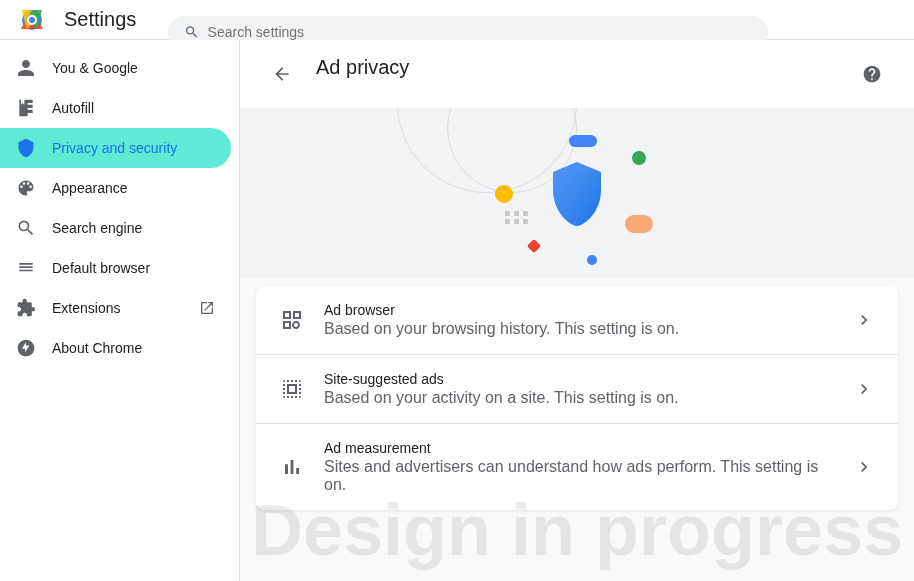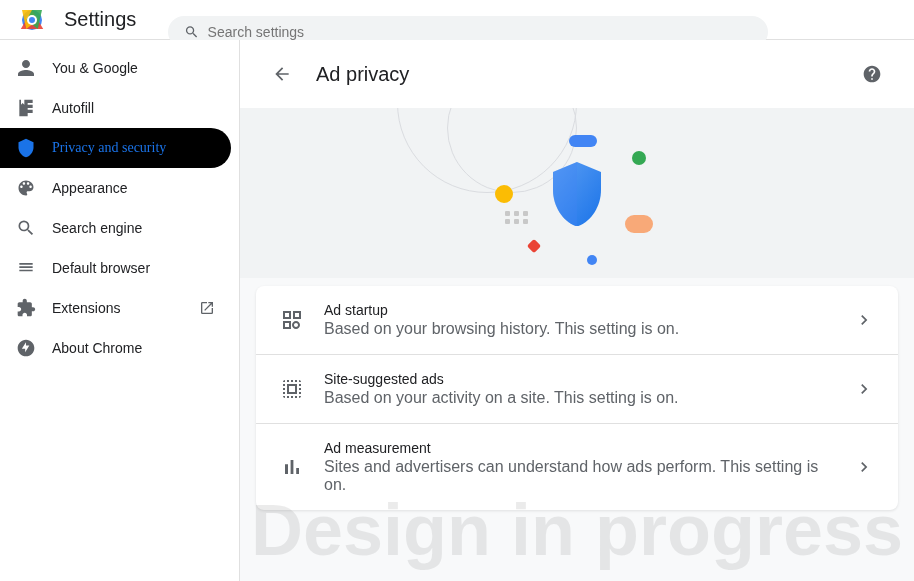--- a/index.html
+++ b/index.html
@@ -27,34 +27,34 @@
     
     .sidebar {
       width: 240px; min-width: 240px; background: #fff; padding: 8px 0;
       overflow-y: auto; border-right: 1px solid #e0e0e0;
     }
     .sidebar-item {
       display: flex; align-items: center; padding: 10px 16px; cursor: pointer;
       border-radius: 0 24px 24px 0; margin-right: 8px; gap: 16px;
       font-size: 14px; color: #202124; position: relative;
     }
-    .sidebar-item.active { background: #000000; color: #1a73e8; font-weight: 500; font-family: Liberation Serif, serif; }
+    .sidebar-item.active { background: #5eead4; color: #1a73e8; font-weight: 500; }
     .sidebar-item.active .sidebar-icon { color: #1a73e8; }
     .sidebar-icon { width: 20px; height: 20px; display: flex; align-items: center; justify-content: center; color: #5f6368; flex-shrink: 0; }
     .sidebar-ext-icon { margin-left: auto; color: #5f6368; }
 
     
     .content { flex: 1; overflow-y: auto; background: #f8f9fa; position: relative; }
 
     
     .ad-privacy-header {
       display: flex; align-items: center; justify-content: space-between;
       padding: 16px 24px; background: #fff;
     }
-    .ad-privacy-header-left { display: flex; align-items: center; gap: 16px; }
+    .ad-privacy-header-left { display: flex; gap: 16px; }
     .back-btn { background: none; border: none; cursor: pointer; color: #5f6368; padding: 8px; border-radius: 50%; display: flex; }
     .ad-privacy-title { font-size: 20px; color: #202124; font-weight: 400; }
     .help-btn { background: none; border: none; cursor: pointer; color: #5f6368; padding: 8px; border-radius: 50%; display: flex; }
 
     
     .hero-banner {
       background: #f1f3f4; margin: 0; padding: 16px;
       display: flex; align-items: center; justify-content: center;
       height: 170px; position: relative; overflow: hidden;
     }
@@ -265,21 +265,21 @@
 
     <div class="settings-list">
 
       <div class="settings-item">
         <span class="settings-item-icon">
           <svg width="24" height="24" viewBox="0 0 24 24" fill="#5f6368">
             <path d="M3 3h8v8H3V3zm2 2v4h4V5H5zm8-2h8v8h-8V3zm2 2v4h4V5h-4zM3 13h8v8H3v-8zm2 2v4h4v-4H5zm11-2c-2.21 0-4 1.79-4 4s1.79 4 4 4 4-1.79 4-4-1.79-4-4-4zm0 6c-1.1 0-2-.9-2-2s.9-2 2-2 2 .9 2 2-.9 2-2 2z"></path>
           </svg>
         </span>
         <div class="settings-item-text">
-          <div class="settings-item-title">Ad startup</div>
+          <div class="settings-item-title">Ad browser</div>
           <div class="settings-item-desc">Based on your browsing history. This setting is on.</div>
         </div>
         <span class="settings-item-arrow">
           <svg width="20" height="20" viewBox="0 0 24 24" fill="#5f6368">
               <path d="M10 6L8.59 7.41 13.17 12l-4.58 4.59L10 18l6-6z"></path>
             </svg>
         </span>
       </div>
 
       <div class="settings-item">

